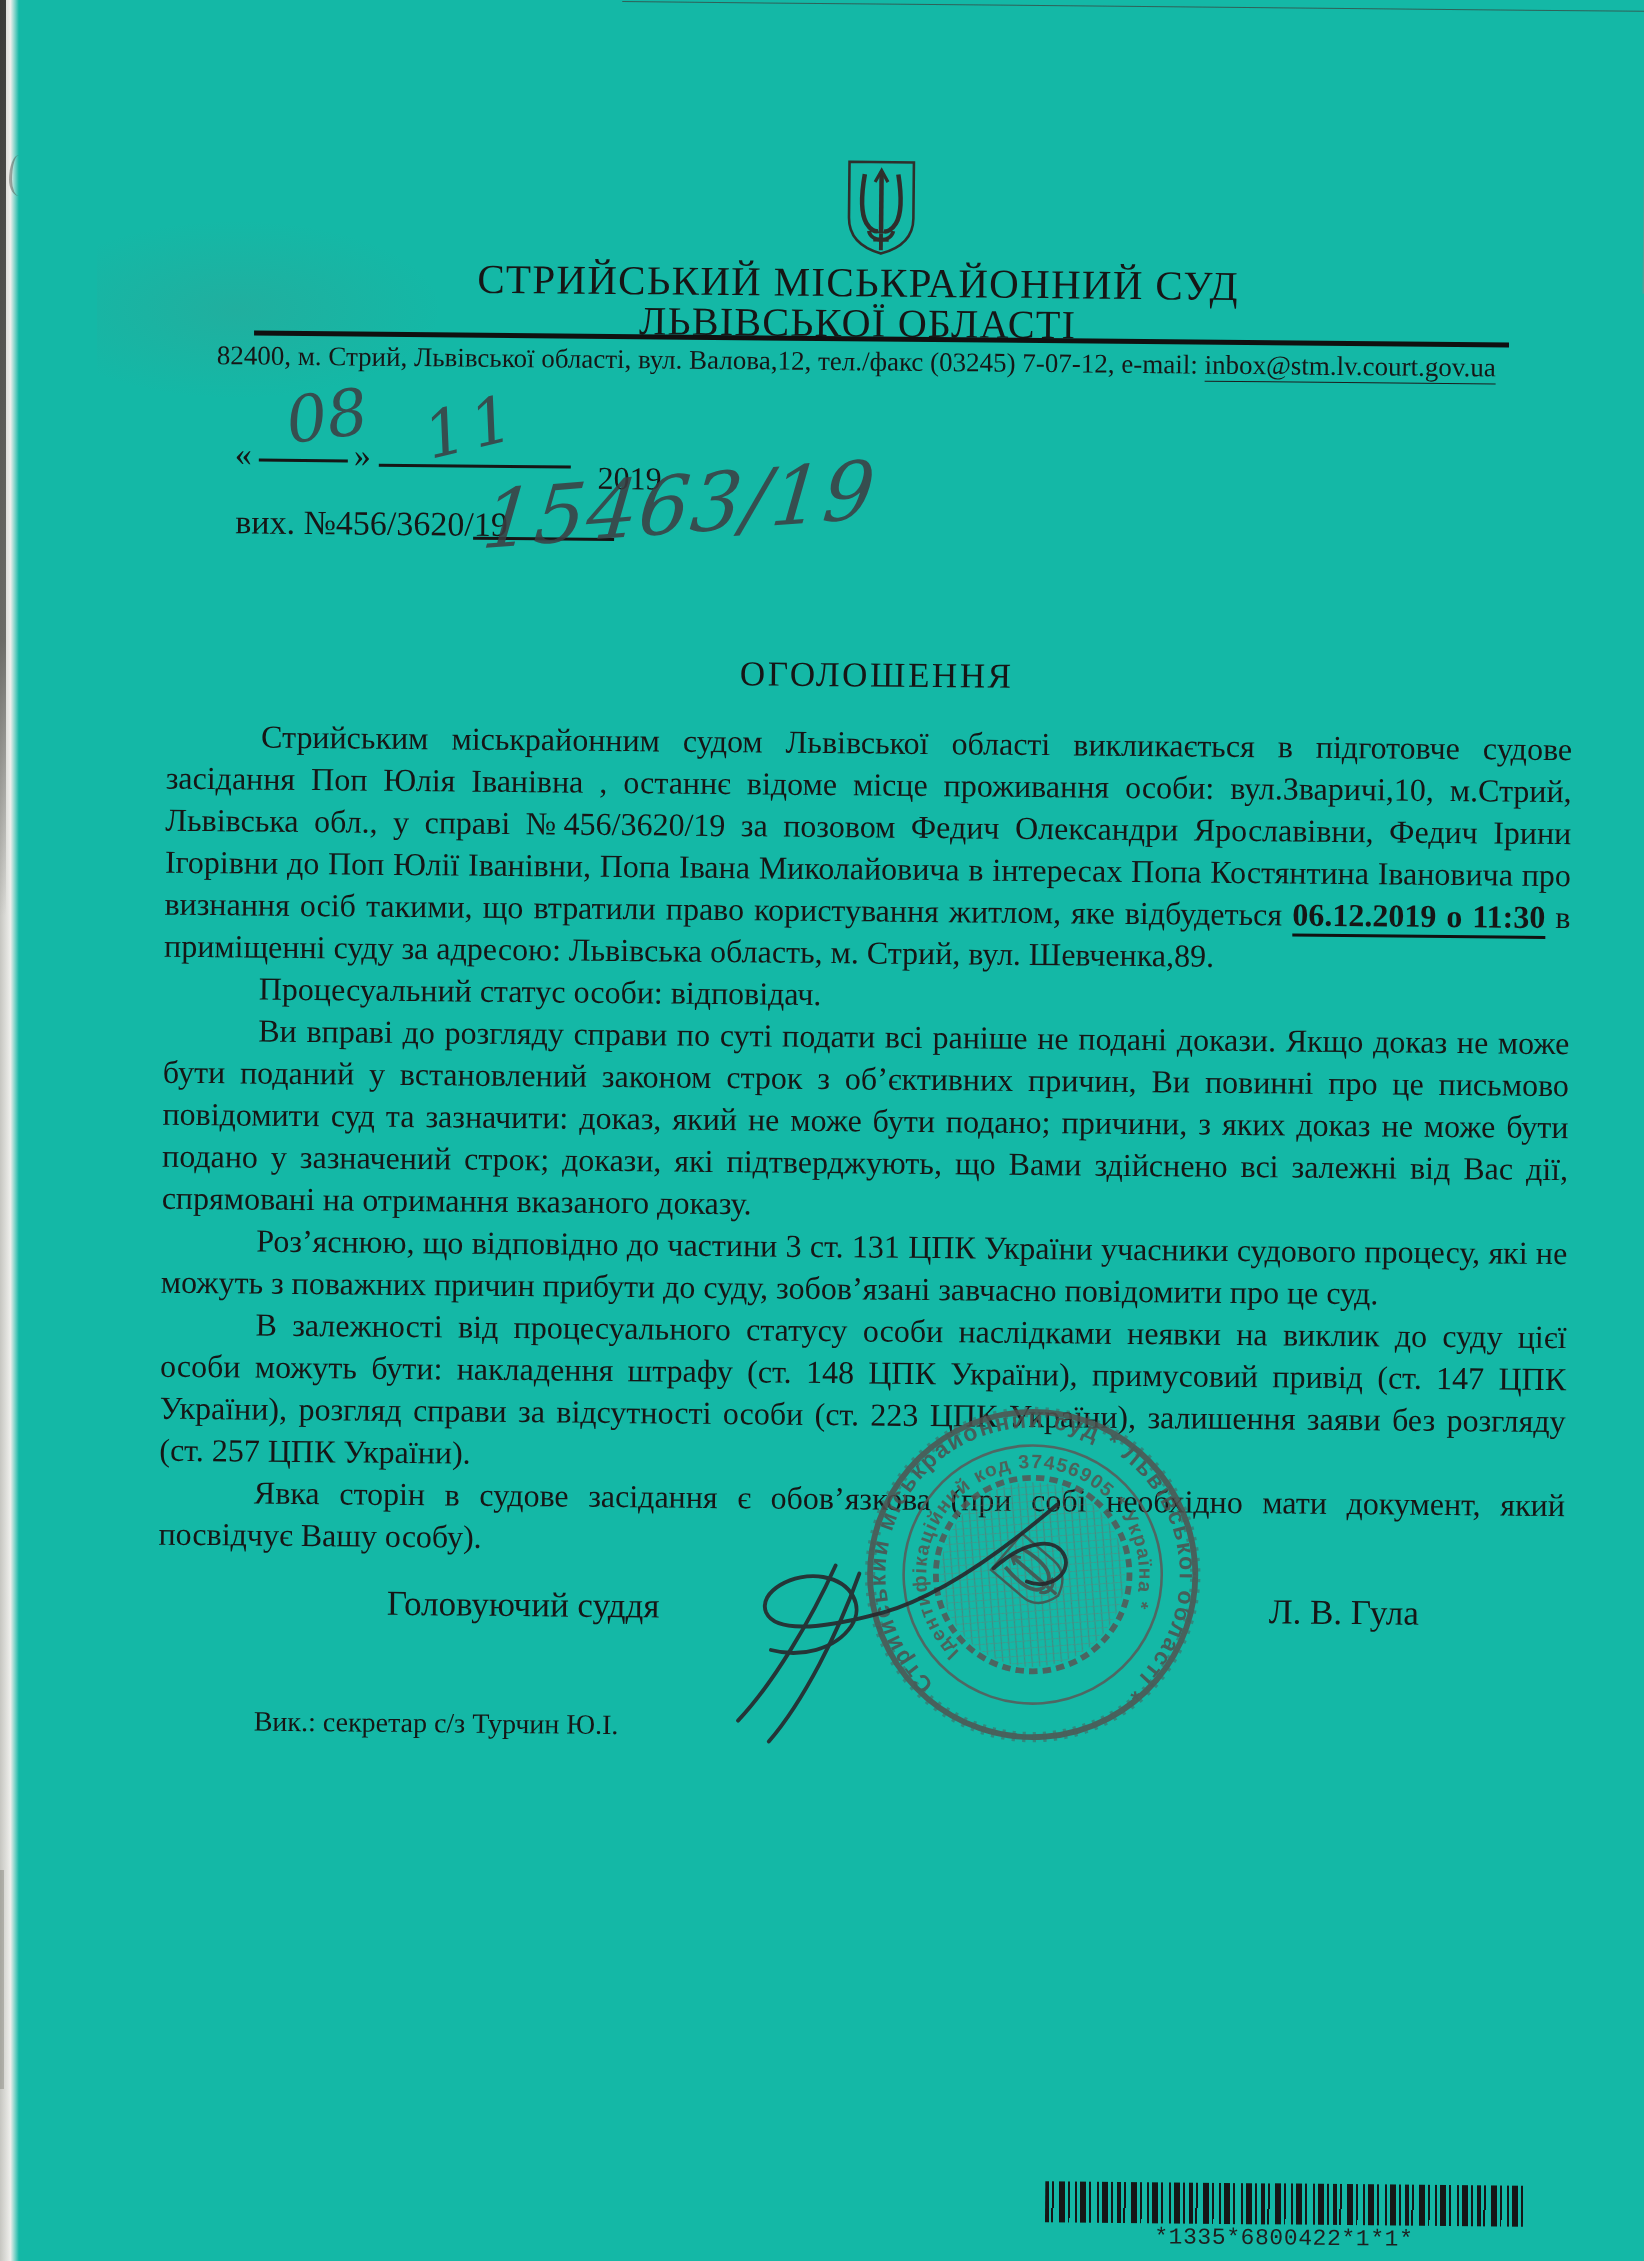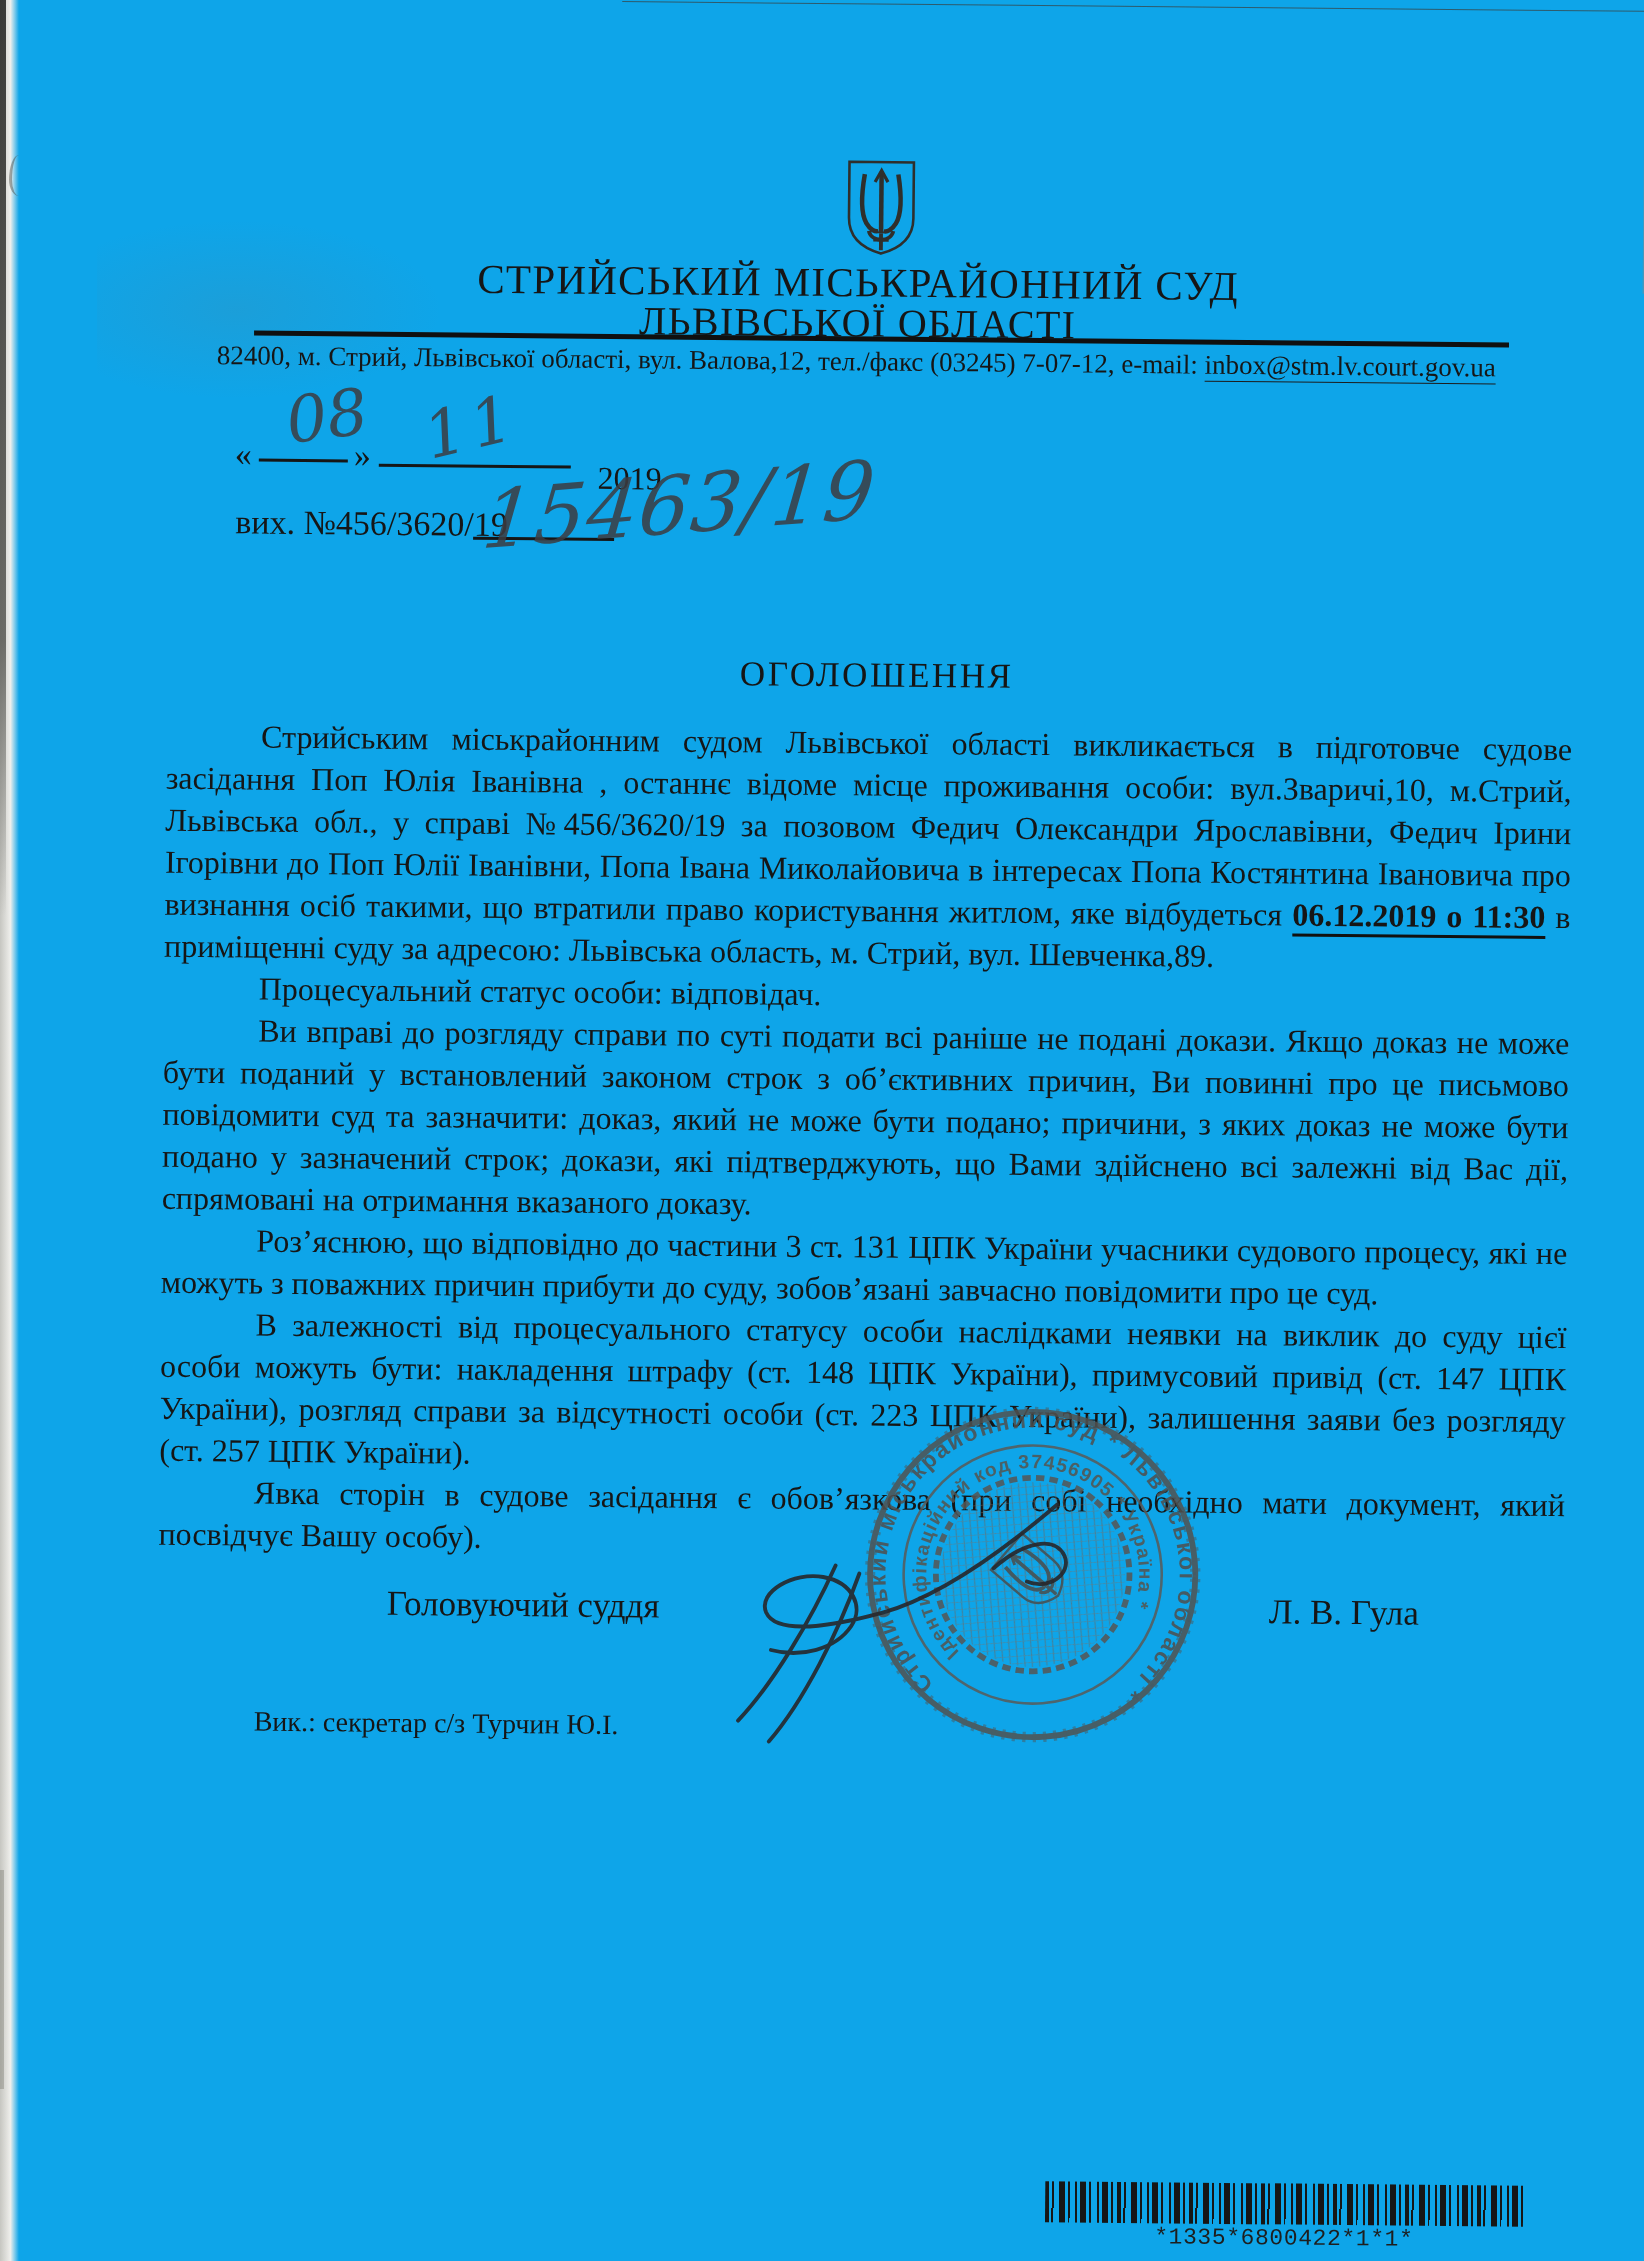--- a/index.html
+++ b/index.html
@@ -1,18 +1,18 @@
 <!DOCTYPE html>
 <html style="font-size:10.3px"><head>
 <meta charset="utf-8">
 <style>
   html,body { margin:0; padding:0; background:#d8d8d4; }
   .page {
     position:relative; width:1644px; height:2261px;
-    background:#0ea5e9; overflow:hidden;
+    background:#14b8a6; overflow:hidden;
     font-family:"Liberation Serif", serif; color:#161616;
   }
   .rot { position:absolute; left:0; top:0; width:1644px; height:2261px;
          transform:rotate(0.55deg); transform-origin:822px 967px; }
 
   
   .edge-left-band { position:absolute; left:0; top:0; width:19.3px; height:100%;
     background:linear-gradient(90deg,#c6c6c1,#efefec 55%,rgba(255,255,255,0)); }
   .edge-left-dark { position:absolute; left:0; top:0; width:5.8px; height:916px;
     background:linear-gradient(180deg,#1f1f1d,#5a5a55 70%,rgba(90,90,85,0)); opacity:.85; }

